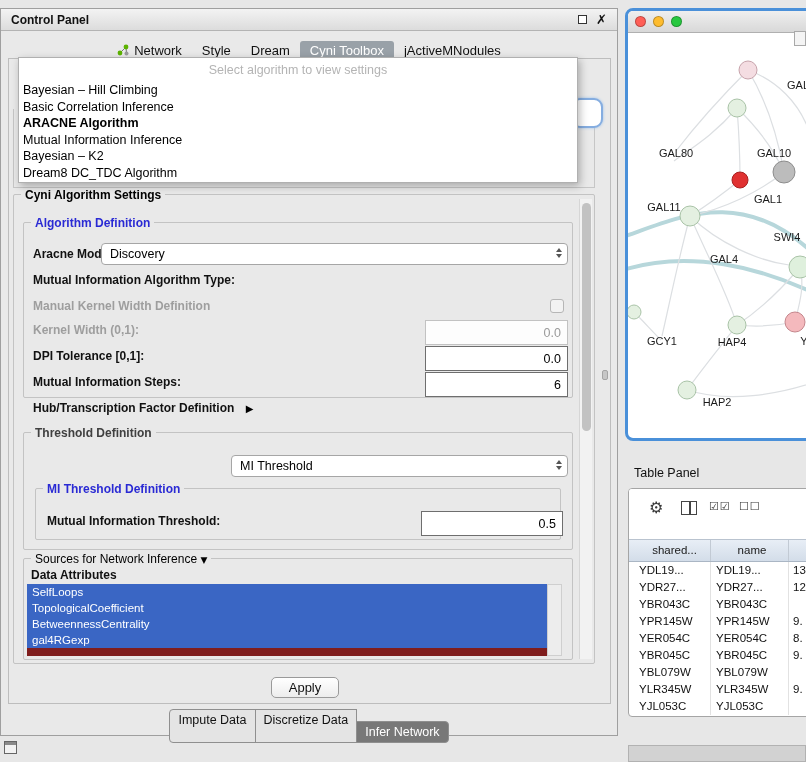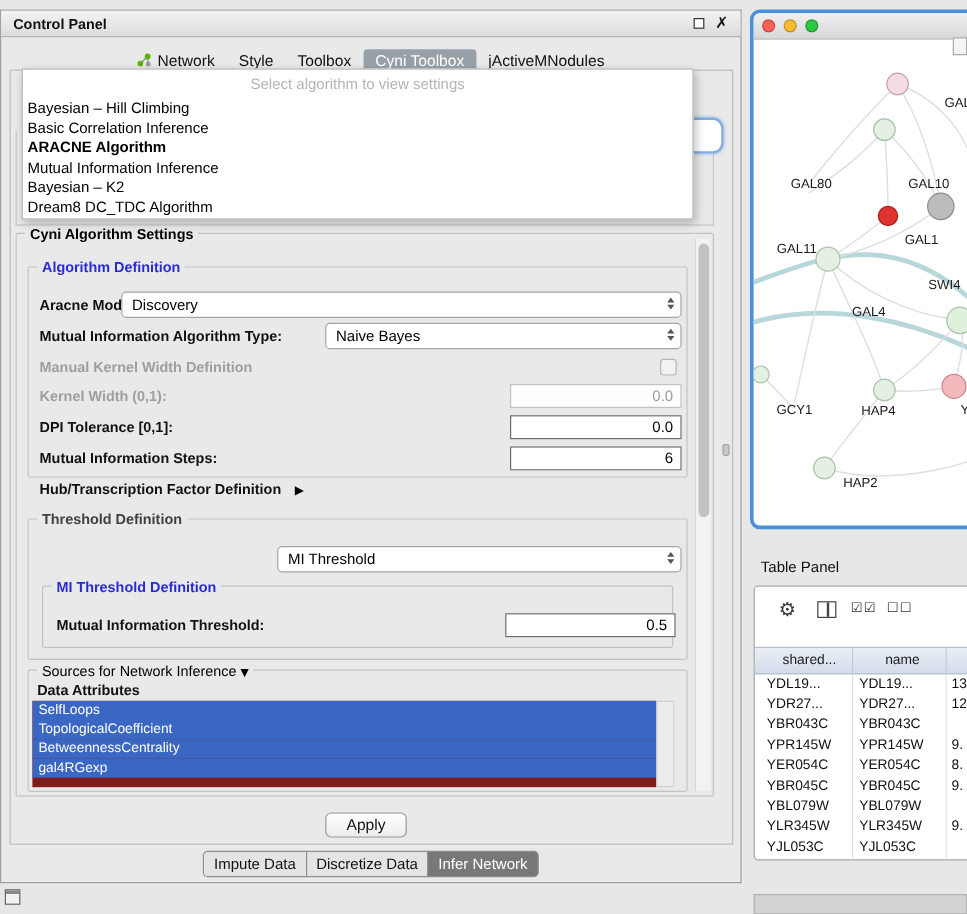--- a/index.html
+++ b/index.html
@@ -53,21 +53,21 @@
 
   .combo{position:absolute;background:#fff;border:1px solid #a6a6a6;border-radius:4px;
     height:22px;display:flex;align-items:center;font-size:12.5px;color:#000;
     padding:0 22px 0 8px;}
   .spin{position:absolute;right:5px;top:4px;display:flex;flex-direction:column;align-items:center;gap:2px;}
   .t-up{width:0;height:0;border-left:3.5px solid transparent;border-right:3.5px solid transparent;
     border-bottom:4.5px solid #555;}
   .t-dn{width:0;height:0;border-left:3.5px solid transparent;border-right:3.5px solid transparent;
     border-top:4.5px solid #555;}
 
-  .field{position:absolute;background:#fff;border:1px solid #6e6e6e;height:20px;font-size:12.5px;
+  .field{position:absolute;background:#fff;border:1px solid #6e6e6e;height:25px;font-size:12.5px;
     display:flex;align-items:center;justify-content:flex-end;padding:4px 6px;color:#000;}
   .field.disabled{border-color:#c2c2c2;color:#9a9a9a;background:#fdfdfd;}
 
   #manual-checkbox{position:absolute;left:541px;top:240px;width:14px;height:14px;
     border:1px solid #b6b6b6;border-radius:3px;background:#f2f2f2;}
 
   .tri-glyph{font-family:"DejaVu Sans",sans-serif;font-size:10px;color:#000;}
 
   #settings-scrollbar{position:absolute;left:570px;top:140px;width:13px;height:460px;
     background:#f2f2f2;border-left:1px solid #d6d6d6;}
@@ -81,21 +81,21 @@
     background:#ededed;border:1px solid #cfcfcf;}
 
   #apply-btn{position:absolute;left:262px;top:618px;width:68px;height:21px;
     background:linear-gradient(#ffffff,#ededed);border:1px solid #9a9a9a;border-radius:5px;
     font-size:13px;display:flex;align-items:center;justify-content:center;color:#111;}
 
   #bottom-tabs{position:absolute;left:0;top:700px;width:100%;display:flex;justify-content:center;}
   .btab{padding:3px 8px;font-size:12.5px;background:#e4e4e4;border:1px solid #8f8f8f;
     margin-left:-1px;color:#111;white-space:nowrap;}
   .btab:first-child{border-radius:4px 0 0 4px;margin-left:0;}
-  .btab:last-child{border-radius:0 4px 4px 0;}
+  .btab:last-child{border-radius:0 4px 4px 0;margin-top:12px;}
   .btab.selected{background:#787878;color:#fff;}
 
   
   #algo-popup{position:absolute;left:18px;top:57px;width:560px;background:#fff;
     border:1px solid #b0b0b0;box-shadow:2px 3px 8px rgba(0,0,0,0.28);z-index:20;padding-bottom:1px;}
   .popup-header{height:24px;line-height:24px;text-align:center;color:#b4b4b4;font-size:12.5px;}
   .popup-item{height:16.5px;line-height:16.5px;padding-left:4px;font-size:12.5px;color:#000;white-space:nowrap;}
   .popup-item.selected{font-weight:bold;}
 
   
@@ -167,27 +167,20 @@
     <span class="lbl" style="left:24px;top:184px;line-height:22px;">Aracne Mode:</span>
     <div class="combo" style="left:92px;top:184px;width:467px;">
       <span>Discovery</span>
       <span class="spin">
           <i class="t-up"></i>
           <i class="t-dn"></i>
         </span>
     </div>
 
     <span class="lbl" style="left:24px;top:210px;line-height:22px;">Mutual Information Algorithm Type:</span>
-    <div class="combo" style="left:262px;top:210px;width:297px;">
-      <span>Naive Bayes</span>
-      <span class="spin">
-          <i class="t-up"></i>
-          <i class="t-dn"></i>
-        </span>
-    </div>
 
     <span class="lbl disabled" style="left:24px;top:236px;line-height:22px;">Manual Kernel Width Definition</span>
     <div id="manual-checkbox"></div>
 
     <span class="lbl disabled" style="left:24px;top:261px;line-height:20px;">Kernel Width (0,1):</span>
     <div class="field disabled" style="left:416px;top:261px;width:143px;">
       <span>0.0</span>
     </div>
 
     <span class="lbl" style="left:24px;top:287px;line-height:20px;">DPI Tolerance [0,1]:</span>
@@ -256,21 +249,21 @@
           <circle cx="3" cy="9" r="2.4" fill="#5cb200"></circle>
           <circle cx="9" cy="3" r="2.4" fill="#5cb200"></circle>
           <circle cx="9.5" cy="9.5" r="2" fill="#9a9a9a"></circle>
         </svg>
         <span>Network</span>
       </div>
       <div class="tab">
         <span>Style</span>
       </div>
       <div class="tab">
-        <span>Toolbox</span>
+        <span>Dream</span>
       </div>
       <div class="tab selected">
         <span>Cyni Toolbox</span>
       </div>
       <div class="tab">
         <span>jActiveMNodules</span>
       </div>
     </div>
   <div id="bottom-tabs">
       <div class="btab">Impute Data</div>

